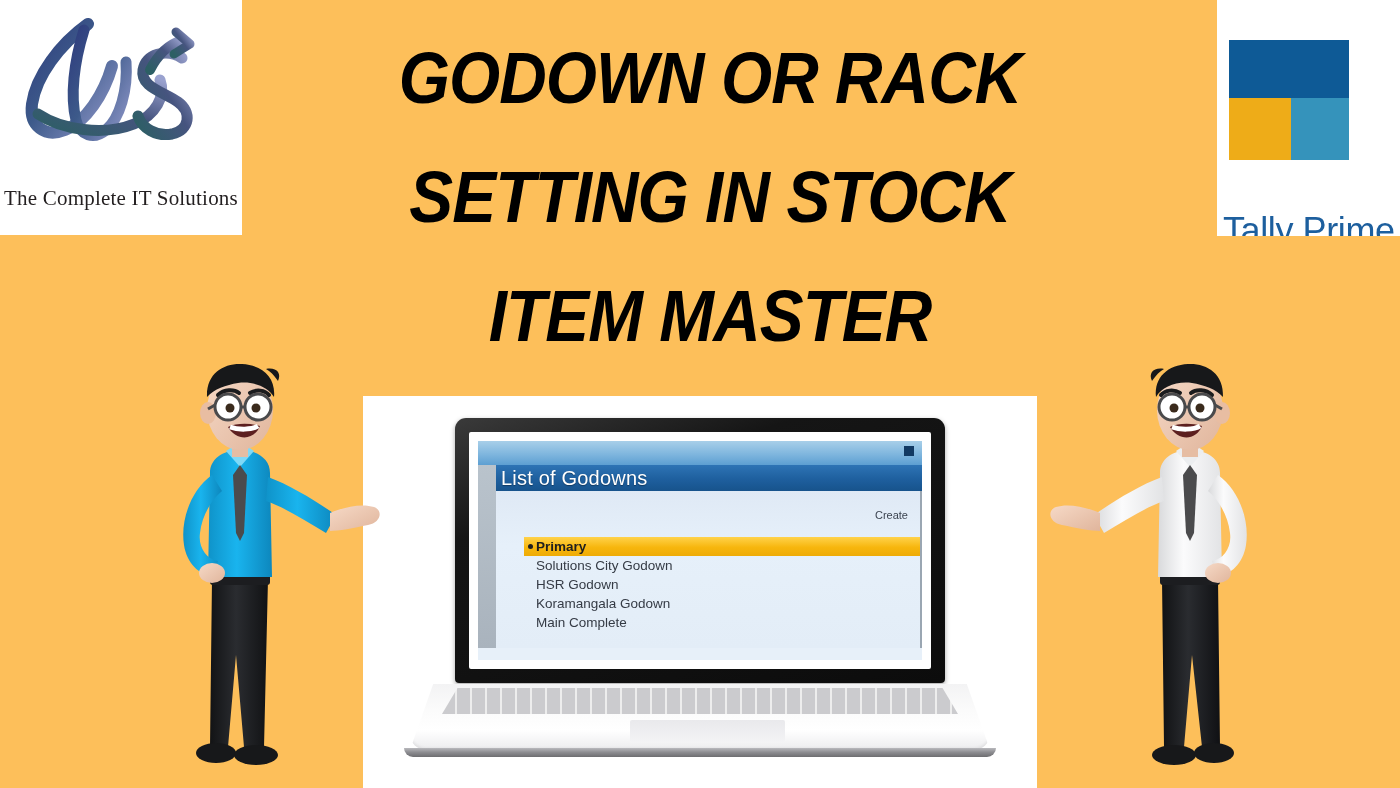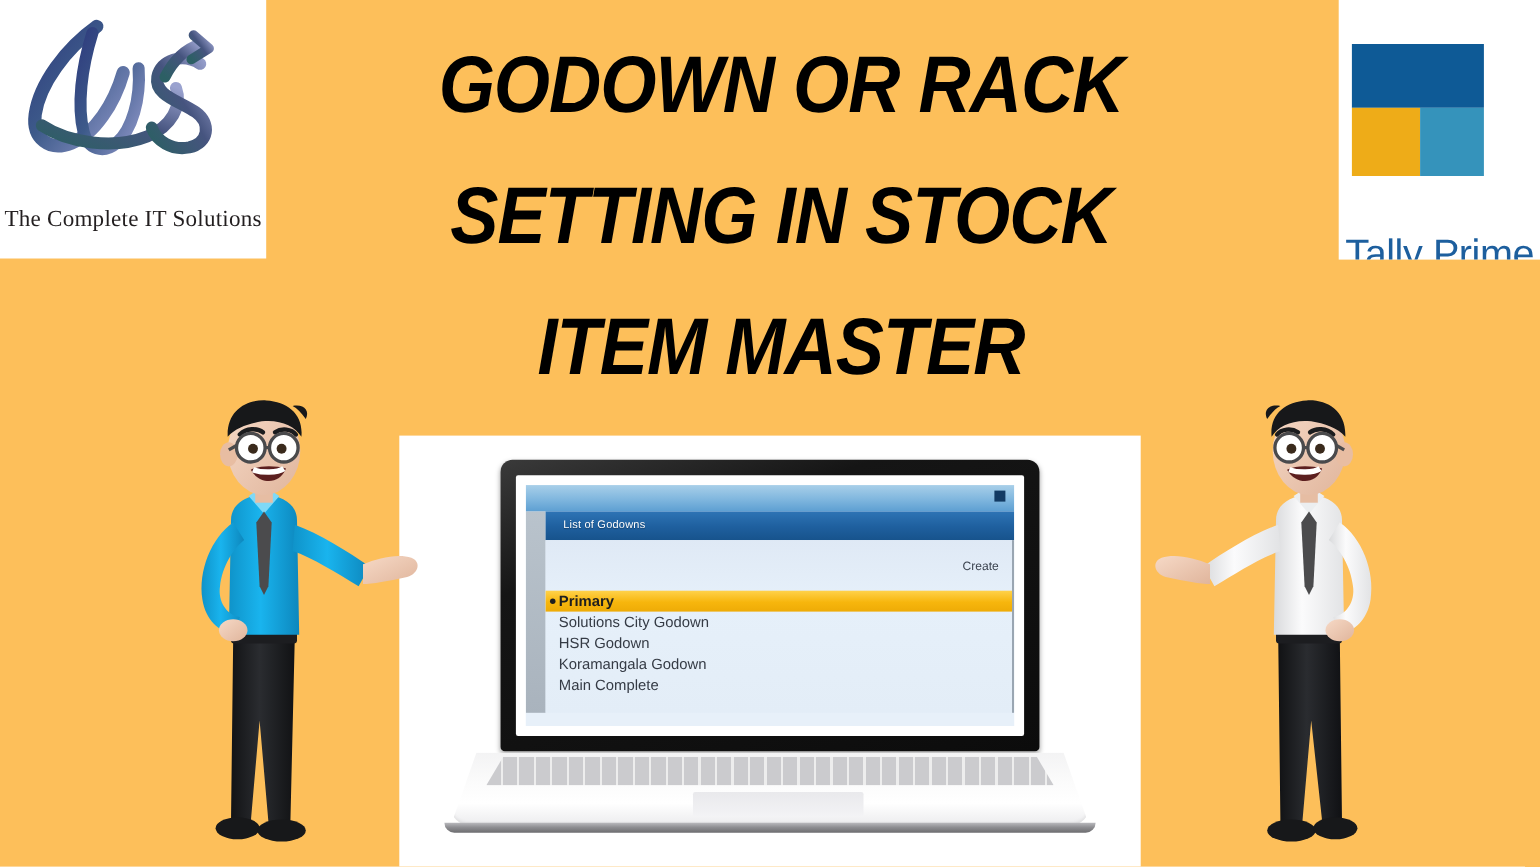--- a/index.html
+++ b/index.html
@@ -132,23 +132,23 @@
   .tally-topbar .minibox {
     position: absolute; right: 8px; top: 5px;
     width: 10px; height: 10px;
     background: #123a63;
   }
   .tally-titlebar {
     position: absolute; left: 18px; top: 24px;
     right: 0; height: 26px;
     background: linear-gradient(180deg,#2e74b5 0%,#1e5f9e 55%,#17538c 100%);
     color: #ffffff;
-    font-size: 10px;
+    font-size: 20px;
     line-height: 26px;
-    padding-left: 16px;
+    padding-left: 5px;
     box-sizing: border-box;
     letter-spacing: .2px;
     text-shadow: 0 1px 1px rgba(0,0,0,.35);
     overflow: hidden;
     white-space: nowrap;
   }
   .tally-sidestrip {
     position: absolute; left: 0; top: 24px;
     width: 18px; bottom: 12px;
     background: linear-gradient(180deg,#b9c3cc 0%,#a9b3bd 100%);
@@ -160,21 +160,21 @@
     border-right: 2px solid #9aa6b2;
     box-sizing: border-box;
   }
   .create-row {
     position: absolute; left: 0; right: 12px; top: 18px;
     text-align: right;
     font-size: 11px;
     color: #3c4450;
   }
   .godown-list {
-    position: absolute; left: 0; right: 0; top: 46px;
+    position: absolute; left: 0; right: 0; top: 46px; padding-left: 28px;
   }
   .g-item {
     position: relative;
     height: 19px;
     line-height: 19px;
     font-size: 13.5px;
     color: #353b45;
     padding-left: 12px;
     white-space: nowrap;
     overflow: hidden;

